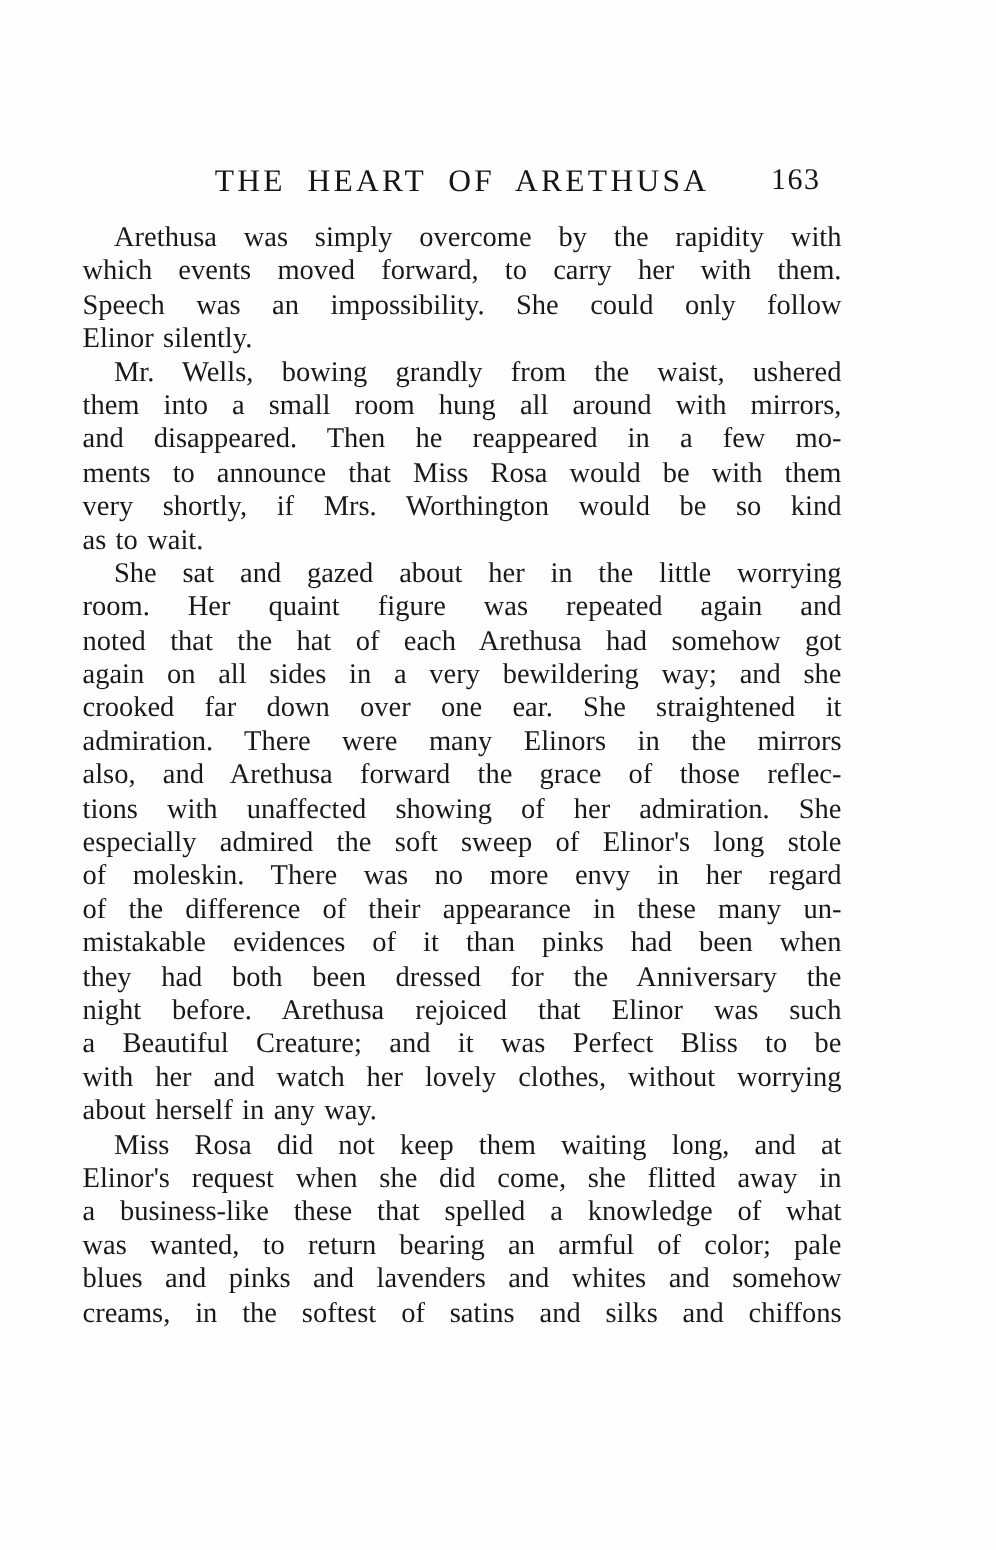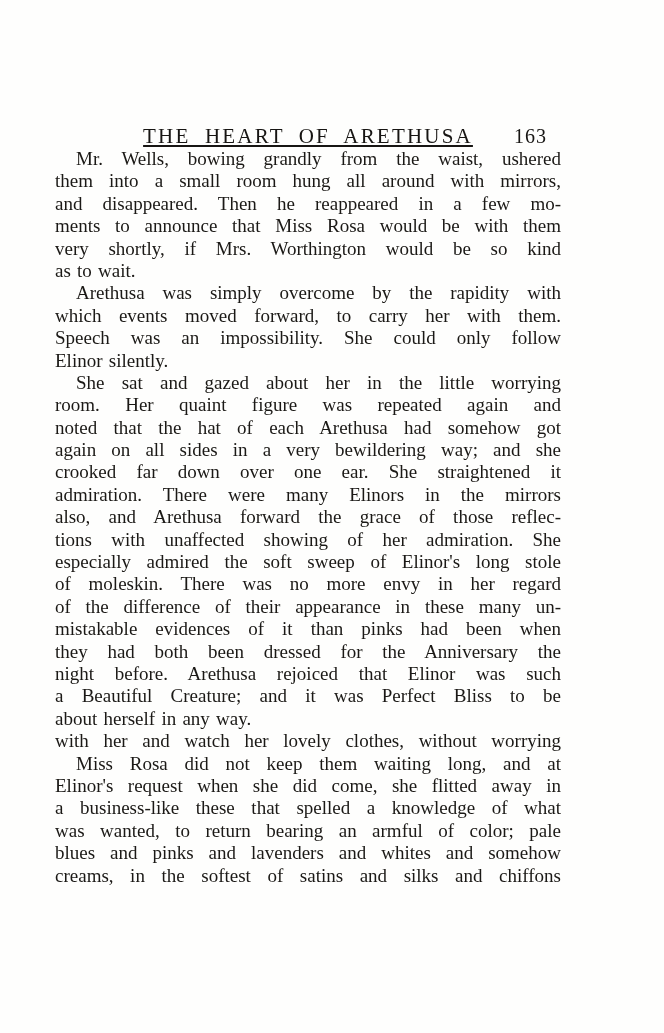--- a/index.html
+++ b/index.html
@@ -20,32 +20,31 @@
     position: absolute;
     top: 108px;
     left: 55px;
     width: 506px;
     height: 26px;
   }
   .running-title {
     position: absolute;
     left: 50%;
     transform: translateX(-50%);
-    top: 16px;
+    top: 0;
     font-size: 21px;
     letter-spacing: 2.2px;
     word-spacing: 7px;
     white-space: nowrap;
     color: #171513;
-    text-decoration: underline;
   }
   .folio {
     position: absolute;
     right: 14px;
-    top: 17px;
+    top: 1px;
     font-size: 20px;
     letter-spacing: 1px;
     color: #171513;
   }
   .page-body {
     position: absolute;
     top: 148px;
     left: 55px;
     width: 506px;
   }
@@ -73,51 +72,51 @@
 </head>
 <body>
 
 <div class="page">
   <div class="running-header">
     <span class="running-title">THE HEART OF ARETHUSA</span>
     <span class="folio">163</span>
   </div>
   <div class="page-body">
       <div class="paragraph">
+        <div class="text-line indent">Arethusa was simply overcome by the rapidity with</div>
+        <div class="text-line">which events moved forward, to carry her with them.</div>
+        <div class="text-line">Speech was an impossibility.  She could only follow</div>
+        <div class="text-line para-end">Elinor silently.</div>
+      </div>
+      <div class="paragraph">
         <div class="text-line indent">Mr. Wells, bowing grandly from the waist, ushered</div>
         <div class="text-line">them into a small room hung all around with mirrors,</div>
         <div class="text-line">and disappeared.  Then he reappeared in a few mo-</div>
         <div class="text-line">ments to announce that Miss Rosa would be with them</div>
         <div class="text-line">very shortly, if Mrs. Worthington would be so kind</div>
         <div class="text-line para-end">as to wait.</div>
-      </div>
-      <div class="paragraph">
-        <div class="text-line indent">Arethusa was simply overcome by the rapidity with</div>
-        <div class="text-line">which events moved forward, to carry her with them.</div>
-        <div class="text-line">Speech was an impossibility.  She could only follow</div>
-        <div class="text-line para-end">Elinor silently.</div>
       </div>
       <div class="paragraph">
         <div class="text-line indent">She sat and gazed about her in the little worrying</div>
         <div class="text-line">room.  Her quaint figure was repeated again and</div>
         <div class="text-line">noted that the hat of each Arethusa had somehow got</div>
         <div class="text-line">again on all sides in a very bewildering way; and she</div>
         <div class="text-line">crooked far down over one ear.  She straightened it</div>
         <div class="text-line">admiration.  There were many Elinors in the mirrors</div>
         <div class="text-line">also, and Arethusa forward the grace of those reflec-</div>
         <div class="text-line">tions with unaffected showing of her admiration.  She</div>
         <div class="text-line">especially admired the soft sweep of Elinor's long stole</div>
         <div class="text-line">of moleskin.  There was no more envy in her regard</div>
         <div class="text-line">of the difference of their appearance in these many un-</div>
         <div class="text-line">mistakable evidences of it than pinks had been when</div>
         <div class="text-line">they had both been dressed for the Anniversary the</div>
         <div class="text-line">night before.  Arethusa rejoiced that Elinor was such</div>
         <div class="text-line">a Beautiful Creature; and it was Perfect Bliss to be</div>
+        <div class="text-line">with her and watch her lovely clothes, without worrying</div>
         <div class="text-line para-end">about herself in any way.</div>
-        <div class="text-line">with her and watch her lovely clothes, without worrying</div>
       </div>
       <div class="paragraph">
         <div class="text-line indent">Miss Rosa did not keep them waiting long, and at</div>
         <div class="text-line">Elinor's request when she did come, she flitted away in</div>
         <div class="text-line">a business-like these that spelled a knowledge of what</div>
         <div class="text-line">was wanted, to return bearing an armful of color; pale</div>
         <div class="text-line">blues and pinks and lavenders and whites and somehow</div>
         <div class="text-line">creams, in the softest of satins and silks and chiffons</div>
       </div>
     </div>

